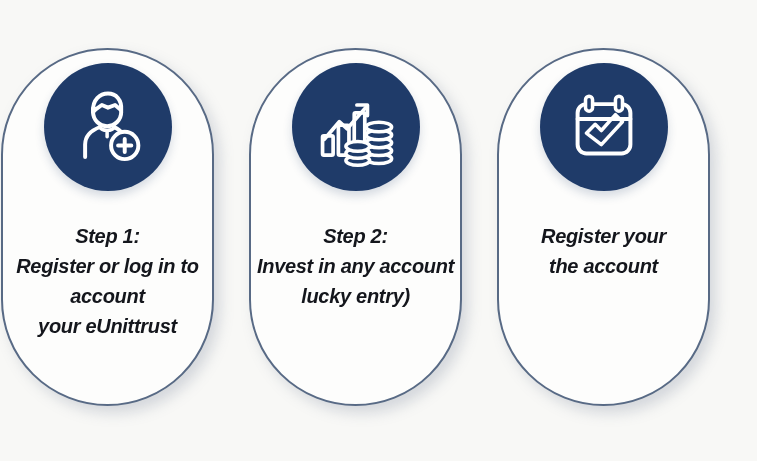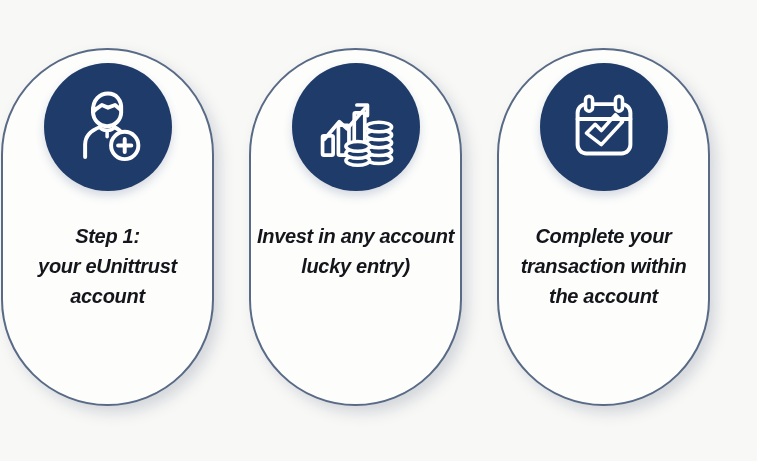--- a/index.html
+++ b/index.html
@@ -75,22 +75,23 @@
 
           <path class="ic" stroke-width="4" d="M41 50 C43 55 55 55 57 50"></path>
           <path class="ic" stroke-width="4" d="M49 55 L49 61"></path>
 
           <circle class="ic ic-fill" cx="69" cy="71" r="15.5" stroke-width="4.5"></circle>
           <path class="ic" stroke-width="4.5" d="M61.5 71 H76.5 M69 63.5 V78.5"></path>
         </svg>
       </div>
       <div class="step-text">
         <div class="line">Step 1:</div>
+        <div class="line">Register or log in to</div>
+        <div class="line">account</div>
         <div class="line">your eUnittrust</div>
-        <div class="line">account</div>
       </div>
     </section>
 
     <section class="card">
       <div class="icon-circle">
         <svg viewBox="0 0 100 100" aria-hidden="true">
 
           <path class="ic" stroke-width="4.2" d="M14 64 L31 44 L40 52 L61 28"></path>
           <path class="ic" stroke-width="4.2" d="M51 25 L63 25 L63 37"></path>
 
@@ -103,40 +104,40 @@
           <ellipse class="ic ic-fill" stroke-width="4" cx="76" cy="68" rx="14.5" ry="5.5"></ellipse>
           <ellipse class="ic ic-fill" stroke-width="4" cx="76" cy="59" rx="14.5" ry="5.5"></ellipse>
           <ellipse class="ic ic-fill" stroke-width="4" cx="76" cy="50" rx="14.5" ry="5.5"></ellipse>
 
           <ellipse class="ic ic-fill" stroke-width="4" cx="52" cy="88" rx="13.5" ry="5.5"></ellipse>
           <ellipse class="ic ic-fill" stroke-width="4" cx="52" cy="80" rx="13.5" ry="5.5"></ellipse>
           <ellipse class="ic ic-fill" stroke-width="4" cx="52" cy="72" rx="13.5" ry="5.5"></ellipse>
         </svg>
       </div>
       <div class="step-text">
+        <div class="line">Step 2:</div>
         <div class="line">Invest in any account</div>
         <div class="line">lucky entry)</div>
       </div>
     </section>
 
     <section class="card">
       <div class="icon-circle">
         <svg viewBox="0 0 100 100" aria-hidden="true">
 
           <rect class="ic" stroke-width="4.5" x="20" y="24" width="60" height="56" rx="10"></rect>
 
           <path class="ic" stroke-width="4.5" d="M20 41 H80"></path>
 
           <rect class="ic ic-fill" stroke-width="4" x="29" y="15" width="8" height="17" rx="4"></rect>
           <rect class="ic ic-fill" stroke-width="4" x="63" y="15" width="8" height="17" rx="4"></rect>
 
           <path class="ic" stroke-width="4" d="M30 57 L40 47 L47 54 L63 36 L71 44 L47 70 Z"></path>
         </svg>
       </div>
       <div class="step-text">
-        <div class="line">Complete your</div>
-        <div class="line">transaction within</div>
+        <div class="line">Register your</div>
         <div class="line">the account</div>
       </div>
     </section>
 
   </div>
 </div>
 
 </body></html>

